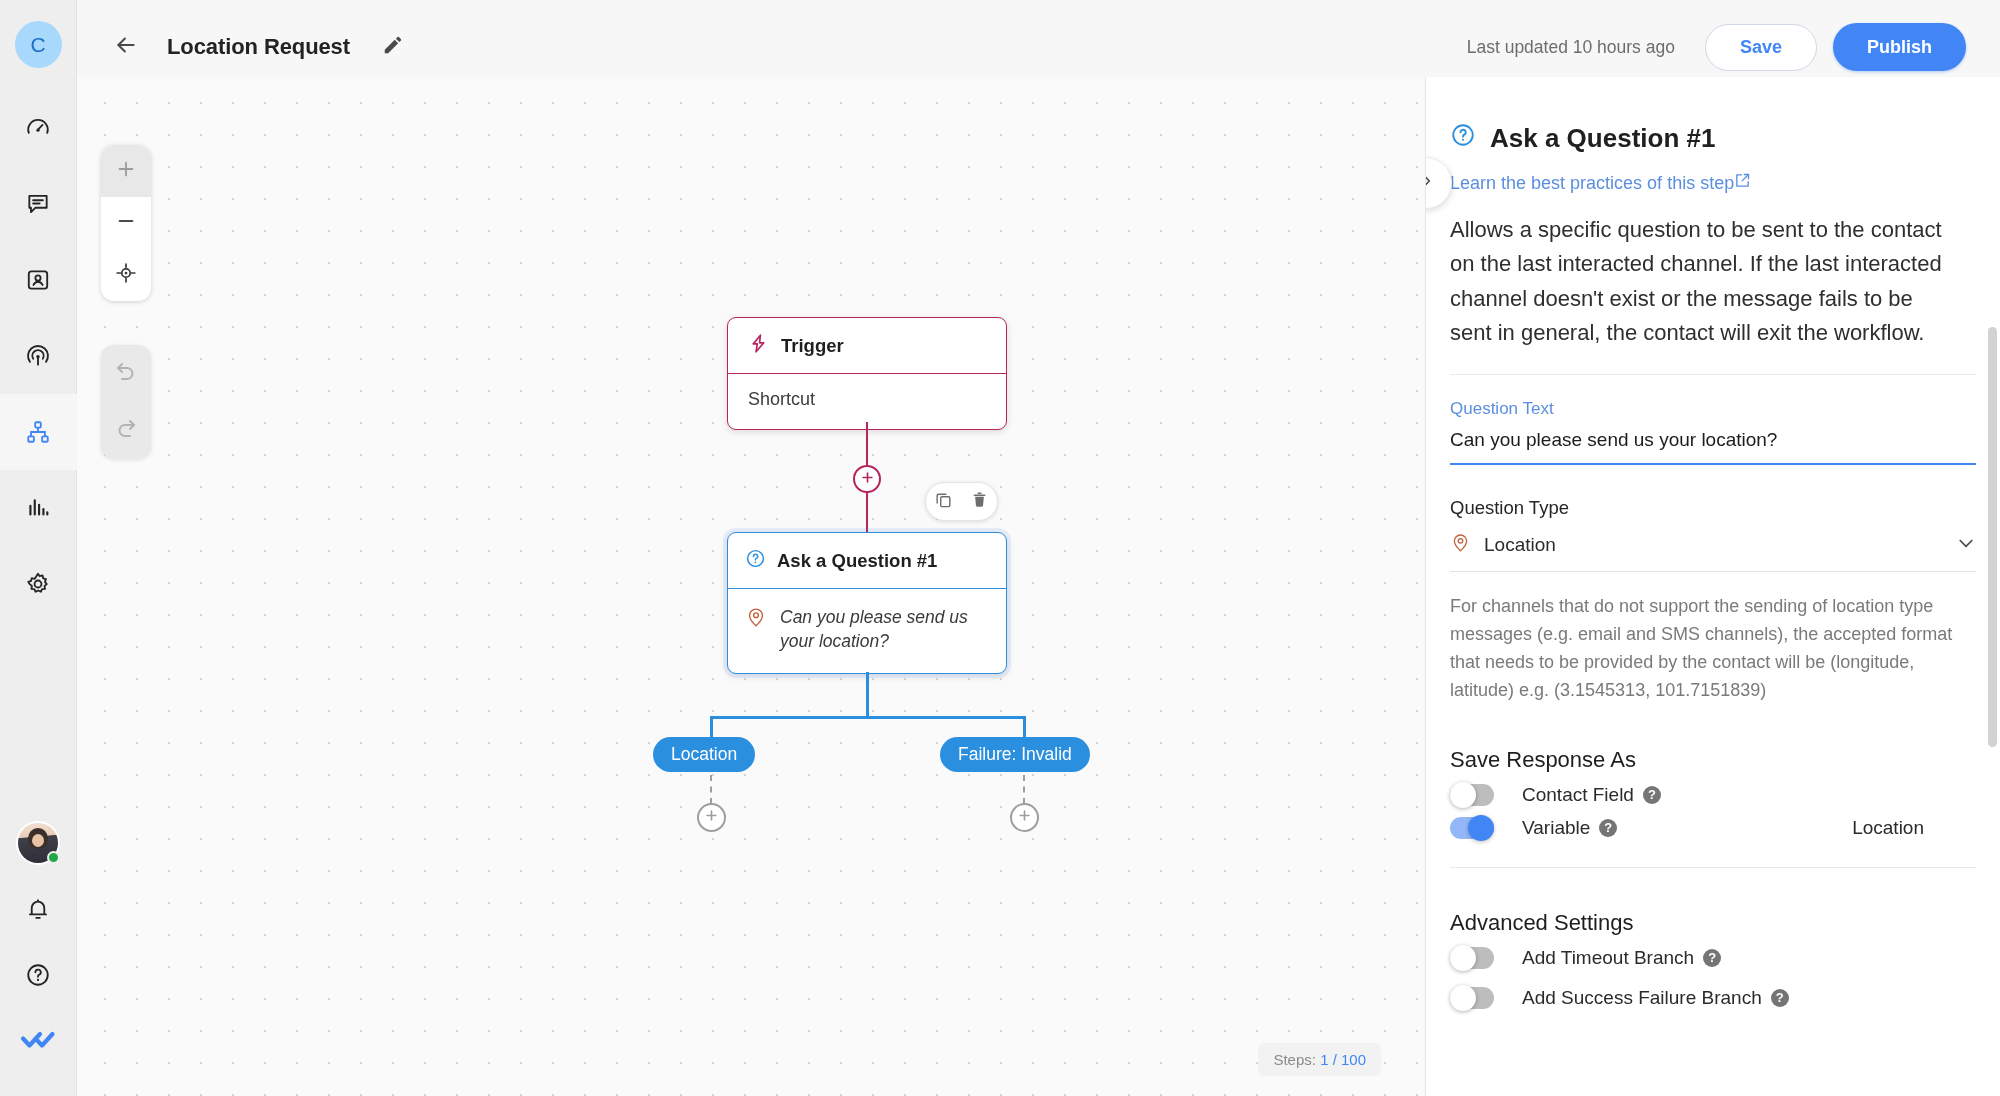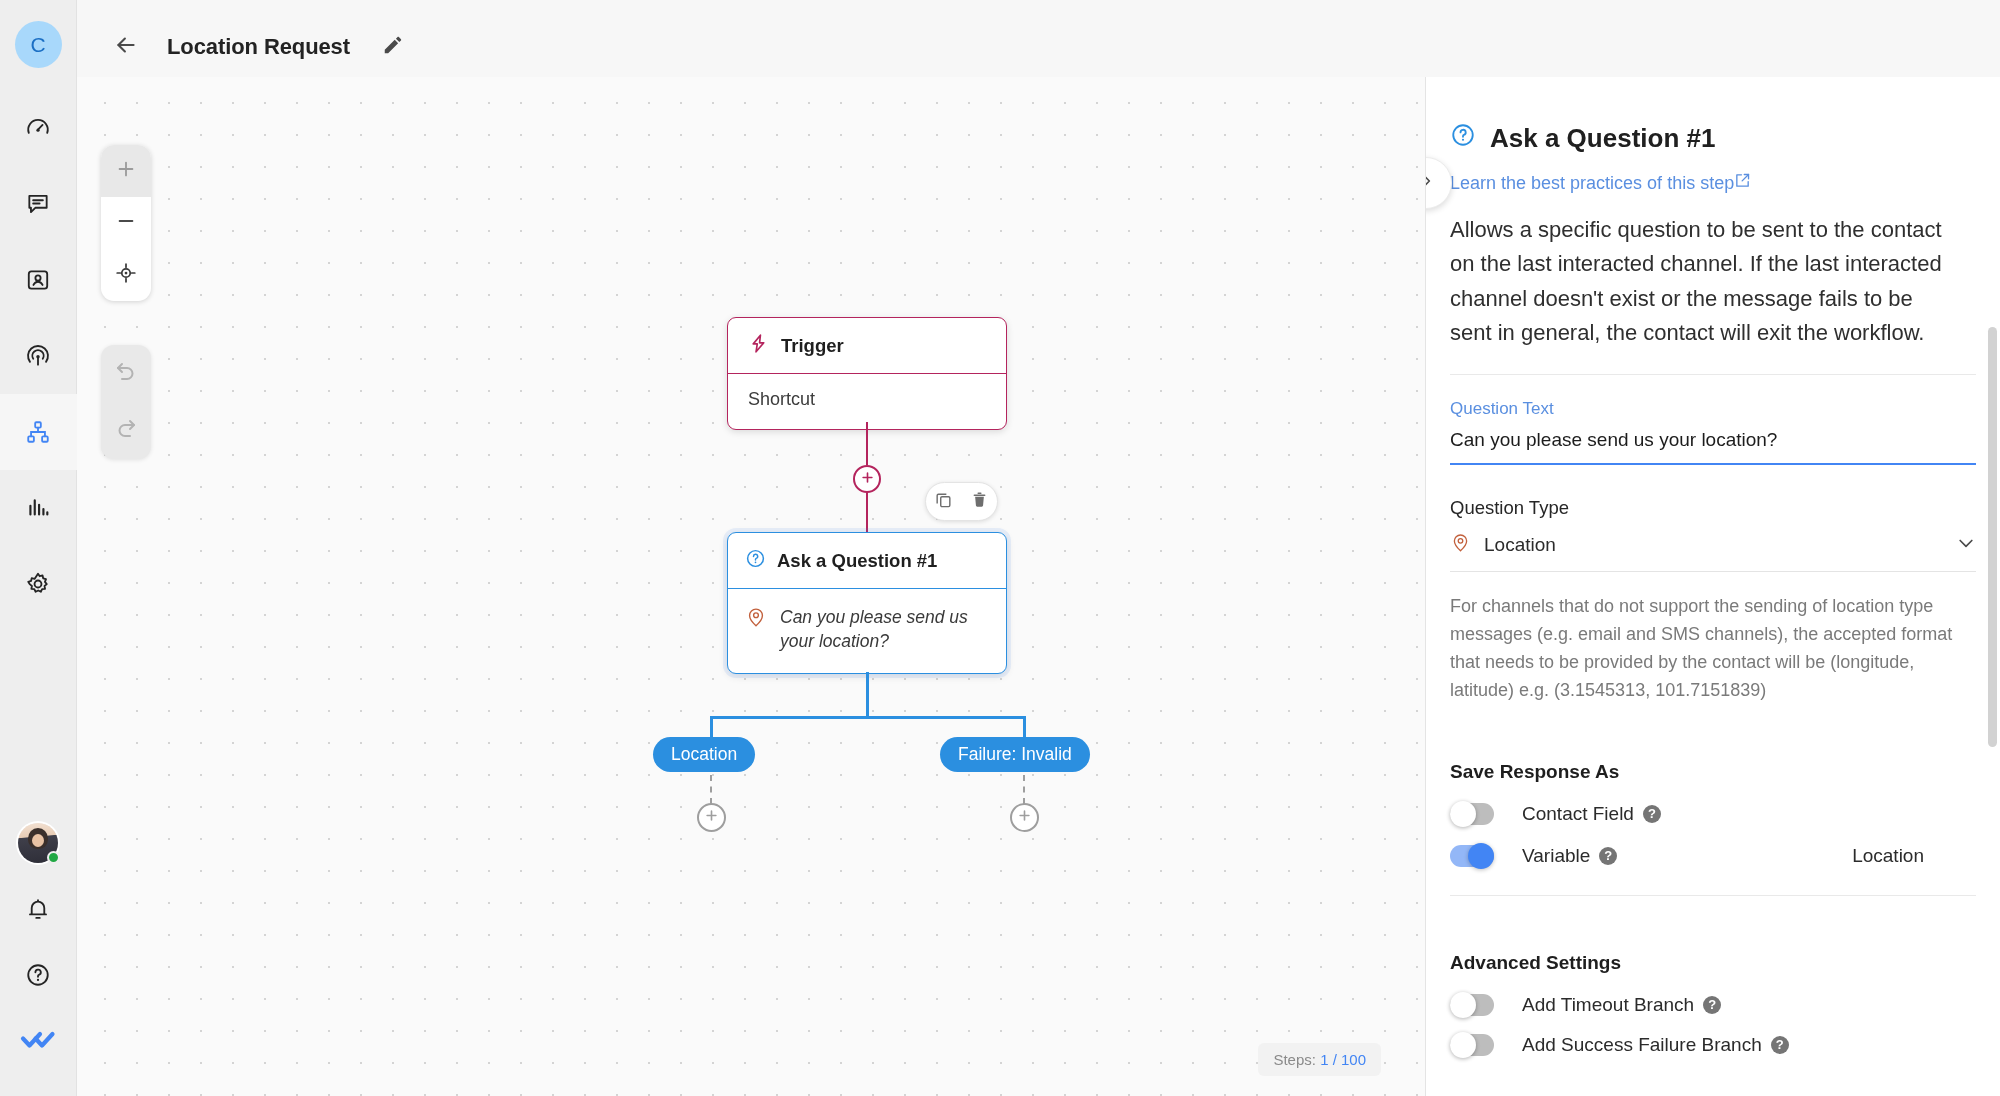--- a/index.html
+++ b/index.html
@@ -245,25 +245,25 @@
     padding: 0 24px; margin-top: 13px; cursor: pointer;
   }
   .select-row .sel-text { font-size: 19px; color: #2b2b2b; }
   .select-row .chev { margin-left: auto; }
   .select-underline { height:1px; background:#e4e4e4; margin: 14px 24px 0 24px; }
   .hint-text {
     padding: 0 44px 0 24px; margin-top: 20px;
     font-size: 18px; color: #7a7a7a; line-height: 1.56;
   }
   .section-head {
-    padding-left: 24px; margin-top: 56px;
-    font-size: 19px; font-weight: 700; color: #1e1e1e;
+    padding-left: 24px; margin-top: 42px;
+    font-size: 22px; font-weight: 400; color: #1e1e1e;
   }
   .toggle-row {
-    display:flex; align-items:center; padding: 0 24px; margin-top: 20px;
+    display:flex; align-items:center; padding: 0 24px; margin-top: 11px;
   }
   .toggle {
     width: 44px; height: 22px; border-radius: 11px; position: relative;
     background: #bdbdbd; cursor: pointer; flex: 0 0 auto;
   }
   .toggle .knob {
     position:absolute; left: 0; top: -2px;
     width: 26px; height: 26px; border-radius: 50%;
     background: #ffffff; box-shadow: 0 1px 4px rgba(0,0,0,.3);
   }
@@ -410,20 +410,25 @@
       </span>
     </div>
     <div class="wf-title">Location Request</div>
     <div class="edit-btn">
       <span>
         <svg width="22" height="22" viewBox="0 0 24 24" fill="#4a4a4a">
           <path d="M3 17.3V21h3.7L17.6 10.1l-3.7-3.7L3 17.3zM20.7 7.0c.4-.4.4-1 0-1.4l-2.3-2.3c-.4-.4-1-.4-1.4 0l-1.8 1.8 3.7 3.7 1.8-1.8z"></path>
         </svg>
       </span>
     </div>
+    <div class="top-right">
+      <div class="last-updated">Last updated 10 hours ago</div>
+      <button class="btn-save">Save</button>
+      <button class="btn-publish">Publish</button>
+    </div>
   </div>
 
   <div class="canvas">
 
     <div class="zoom-stack">
       <div class="zoom-btn disabled">
         <span>
           <svg width="22" height="22" viewBox="0 0 24 24" stroke="#9b9b9b" stroke-width="2" stroke-linecap="round">
               <path d="M12 5v14M5 12h14"></path>
             </svg>

